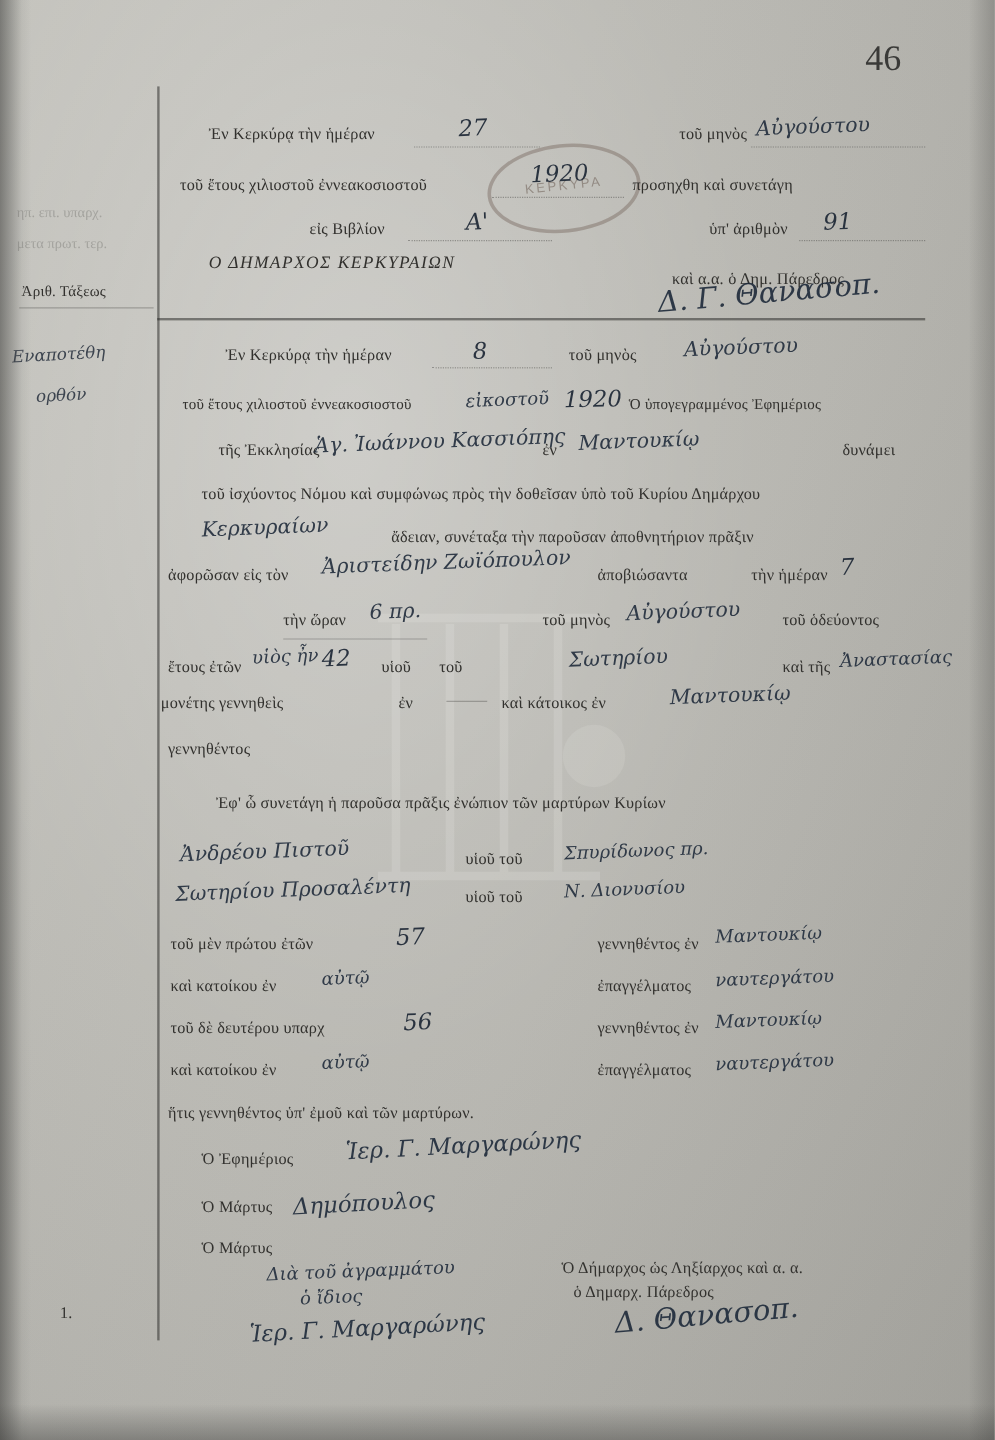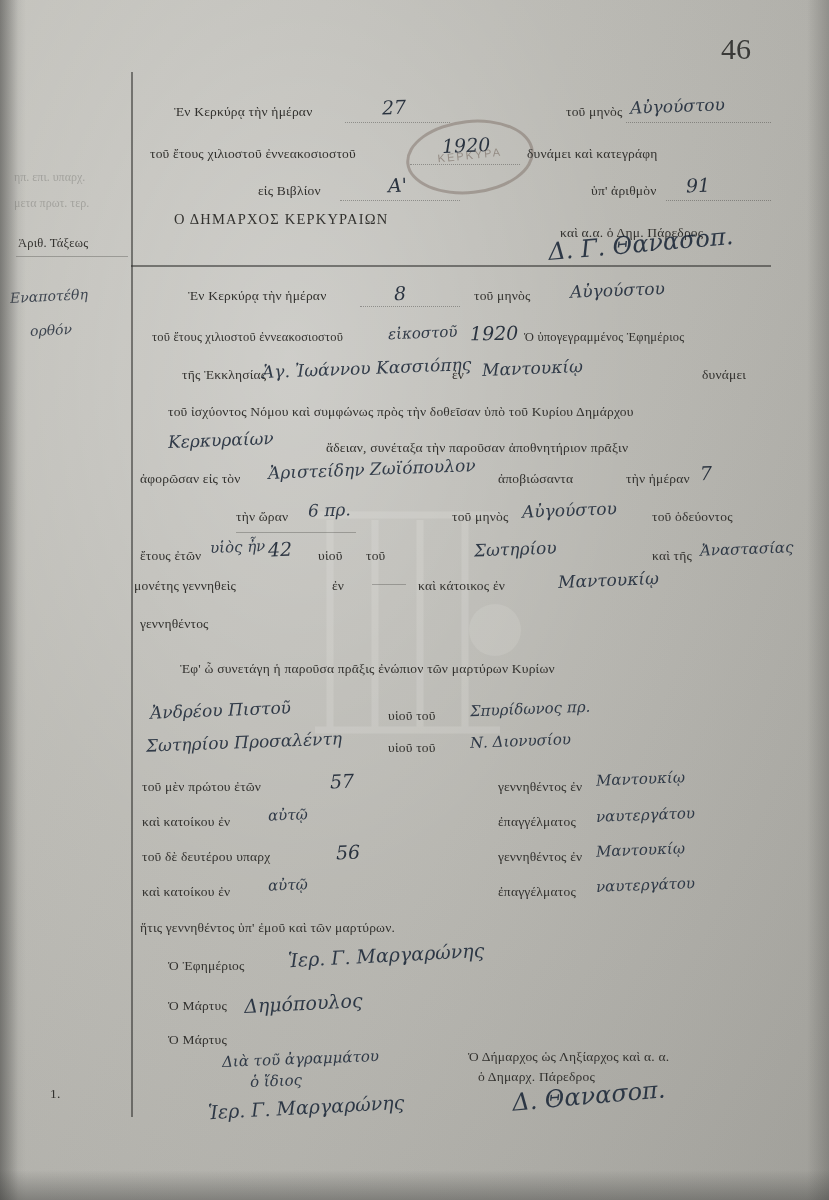--- a/index.html
+++ b/index.html
@@ -224,30 +224,30 @@
   <div class="blk pr" style="left:174px; top:104px;">Ἐν Κερκύρᾳ τὴν ἡμέραν</div>
   <div class="blk hw b dark" style="left:382px; top:96px;">27</div>
   <div class="dots" style="left:345px; top:122px; width:105px;"></div>
   <div class="blk pr" style="left:566px; top:104px;">τοῦ μηνὸς</div>
   <div class="blk hw" style="left:630px; top:96px;">Αὐγούστου</div>
   <div class="dots" style="left:626px; top:122px; width:145px;"></div>
 
   <div class="blk pr" style="left:150px; top:146px;">τοῦ ἔτους χιλιοστοῦ ἐννεακοσιοστοῦ</div>
   <div class="blk hw b dark" style="left:442px; top:134px;">1920</div>
   <div class="dots" style="left:410px; top:164px; width:110px;"></div>
-  <div class="blk pr" style="left:527px; top:146px;">δυνάμει καὶ κατεγράφη</div>
+  <div class="blk pr" style="left:527px; top:146px;">προσηχθη καὶ συνετάγη</div>
 
   <div class="blk pr" style="left:258px; top:183px;">εἰς Βιβλίον</div>
   <div class="blk hw b dark" style="left:388px; top:174px;">Α'</div>
   <div class="dots" style="left:340px; top:200px; width:120px;"></div>
   <div class="blk pr" style="left:591px; top:183px;">ὑπ' ἀριθμὸν</div>
   <div class="blk hw b dark" style="left:686px; top:174px;">91</div>
   <div class="dots" style="left:666px; top:200px; width:105px;"></div>
 
-  <div class="blk caps pr" style="left:174px; top:211px;">Ο ΔΗΜΑΡΧΟΣ ΚΕΡΚΥΡΑΙΩΝ</div>
+  <div class="blk caps pr" style="left:174px; top:211px;font-style:italic;">Ο ΔΗΜΑΡΧΟΣ ΚΕΡΚΥΡΑΙΩΝ</div>
   <div class="blk pr" style="left:560px; top:213px;margin-top:12px;">καὶ α.α. ὁ Δημ. Πάρεδρος</div>
   <div class="blk sig big" style="left:548px; top:230px;">Δ. Γ. Θανασοπ.</div>
 
   <div class="blk pr" style="left:188px; top:288px;">Ἐν Κερκύρᾳ τὴν ἡμέραν</div>
   <div class="blk hw b dark" style="left:394px; top:282px;">8</div>
   <div class="dots" style="left:360px; top:306px; width:100px;"></div>
   <div class="blk pr" style="left:474px; top:288px;">τοῦ μηνὸς</div>
   <div class="blk hw" style="left:570px; top:280px;">Αὐγούστου</div>
 
   <div class="blk pr sm" style="left:152px; top:330px;">τοῦ ἔτους χιλιοστοῦ ἐννεακοσιοστοῦ</div>

